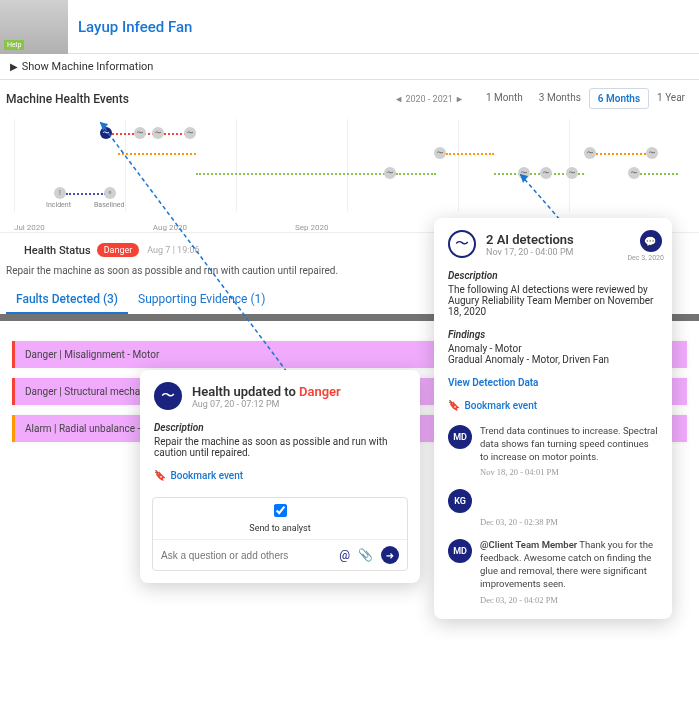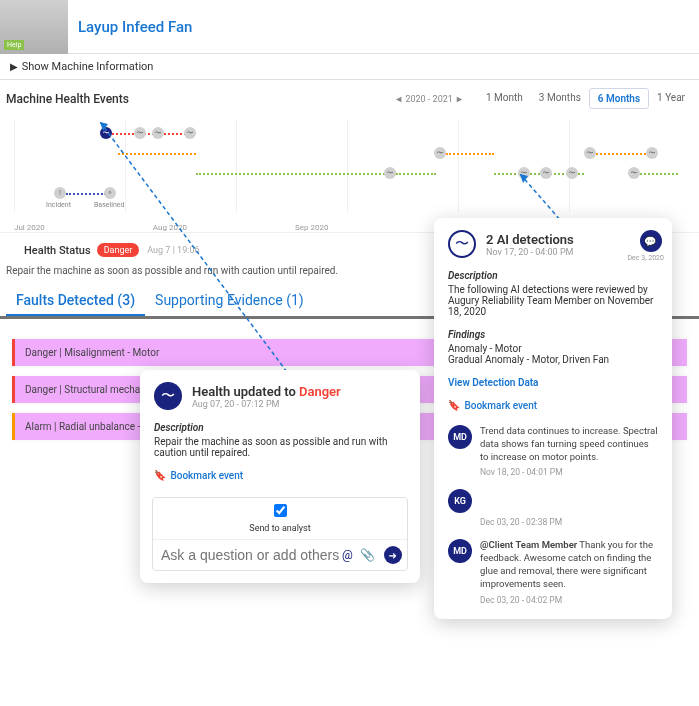--- a/index.html
+++ b/index.html
@@ -29,21 +29,21 @@
 .mark { position:absolute; top:4px; width:12px; height:12px; border-radius:50%; background:#d0d0d0; font-size:7px; color:#666; display:flex; align-items:center; justify-content:center; }
 .mark.blue { background:#1a237e; color:#fff; }
 .lbl-sm { position:absolute; font-size:7px; color:#888; top:18px; }
 
 .health-status { padding:10px 24px 4px; display:flex; align-items:center; }
 .hs-label { font-size:11px; font-weight:500; margin-right:6px; }
 .badge-danger { background:#f44336; color:#fff; font-size:9px; padding:2px 7px; border-radius:9px; }
 .hs-ts { font-size:9px; color:#aaa; margin-left:8px; }
 .hs-text { font-size:10px; color:#555; padding:4px 6px 10px; }
 
-.tabs-row { display:flex; padding:0 6px; font-size:14px; border-bottom:3px solid #737373; }
+.tabs-row { display:flex; padding:0 6px; font-size:12px; border-bottom:7px solid #737373; }
 .tabs-row span { padding:6px 10px; color:#1976d2; cursor:pointer; }
 .tabs-row span.active { border-bottom:2px solid #1976d2; font-weight:500; }
 
 .faults { padding:10px 6px 40px; }
 .fault { border-left:3px solid; background:#f0abfc; padding:8px 10px; margin:10px 6px; font-size:10px; color:#444; box-shadow:0 0 4px rgba(0,0,0,0.05); }
 .fault.red { border-color:#f44336; }
 .fault.orange { border-color:#ff9800; }
 
 .popup1 { position:absolute; left:140px; top:370px; width:280px; background:#fff; border-radius:8px; box-shadow:0 4px 20px rgba(0,0,0,0.2); padding:0; z-index:20; }
 .popup2 { position:absolute; left:434px; top:218px; width:238px; background:#fff; border-radius:8px; box-shadow:0 4px 20px rgba(0,0,0,0.2); padding:0; z-index:18; }
@@ -52,28 +52,28 @@
 .pop-icon.blue { background:#1a237e; color:#fff; border:none; }
 .pop-title { font-size:13px; font-weight:600; color:#333; }
 .pop-sub { font-size:9px; color:#999; }
 .pop-sec { padding:6px 14px; font-size:10px; }
 .pop-lbl { font-weight:600; font-size:10px; margin-bottom:3px;font-style:italic; }
 .link { color:#1976d2; font-weight:600; font-size:10px; }
 .bookmark { color:#1976d2; font-size:10px; font-weight:500; display:flex; align-items:center; gap:4px; }
 .send-box { border:1px solid #e0e0e0; border-radius:4px; margin:10px 12px 12px; }
 .send-top { padding:6px 8px; font-size:9px; display:flex; align-items:center; gap:6px; border-bottom:1px solid #eee;flex-direction:column; }
 .send-bot { display:flex; align-items:center; padding:6px 8px; }
-.send-input { flex:1; border:none; outline:none; font-size:14px; color:#888; }
+.send-input { flex:1; border:none; outline:none; font-size:10px; color:#888; }
 .send-icons { display:flex; gap:8px; color:#1a237e; align-items:center; }
 .circle-send { width:18px; height:18px; border-radius:50%; background:#1a237e; color:#fff; display:flex; align-items:center; justify-content:center; font-size:10px; }
 
 .msg { display:flex; padding:8px 14px 0; }
 .msg-av { width:24px; height:24px; border-radius:50%; background:#1a237e; color:#fff; font-size:9px; font-weight:600; display:flex; align-items:center; justify-content:center; flex-shrink:0; margin-right:8px; }
 .msg-body { font-size:9.5px; color:#444; line-height:1.35; }
-.msg-ts { font-size:8.5px; color:#999; padding:4px 14px 4px 46px; }
+.msg-ts { font-size:8.5px; color:#999; padding:4px 14px 4px 46px;font-family:Liberation Serif, serif; }
 .mention { font-weight:600; }
 .notif-bubble { position:absolute; right:10px; top:12px; width:22px; height:22px; border-radius:50%; background:#1a237e; color:#fff; display:flex; align-items:center; justify-content:center; font-size:10px; }
 .notif-date { position:absolute; right:8px; top:36px; font-size:7px; color:#999; }
 
 svg.arrow { position:absolute; z-index:15; pointer-events:none; }
 </style>
 </head>
 <body>
 
 <div class="header">

